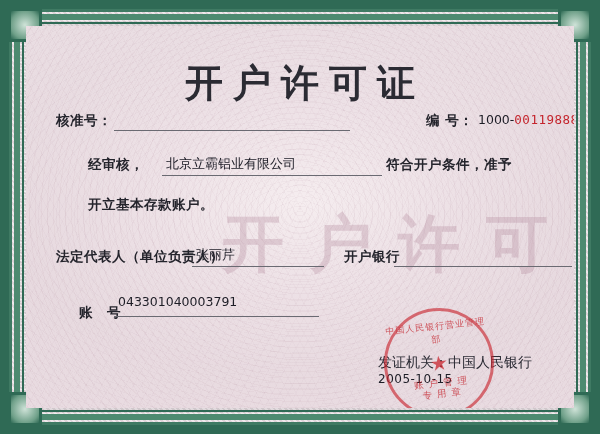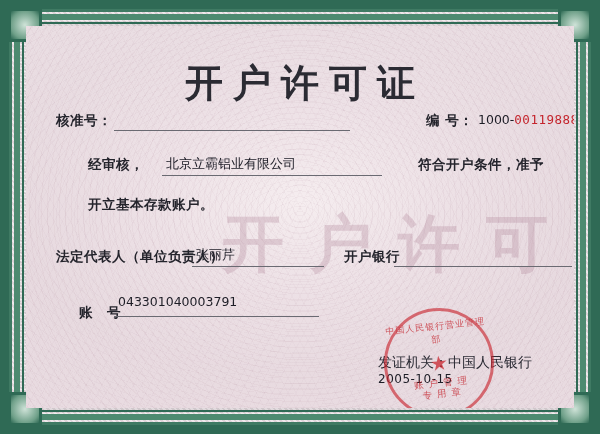--- a/index.html
+++ b/index.html
@@ -172,21 +172,21 @@
   #approval-label { left: 30px; top: 86px; }
   #approval-value { left: 92px;  top: 86px; }
   #approval-rule  { left: 88px;  top: 104px; width: 236px; }
   #serial-label   { left: 400px; top: 86px; }
   #serial-value   { left: 452px; top: 86px; }
 
   
   #body-pre   { left: 62px;  top: 130px; }
   #company    { left: 140px; top: 129px; }
   #company-rule { left: 136px; top: 149px; width: 220px; }
-  #body-post  { left: 392px; top: 130px; }
+  #body-post  { left: 360px; top: 130px; }
 
   
   #body-line2 { left: 62px;  top: 170px; }
 
   
   #rep-label  { left: 30px;  top: 222px; }
   #rep-value  { left: 170px; top: 220px; }
   #rep-rule   { left: 166px; top: 240px; width: 132px; }
   #bank-label { left: 318px; top: 222px; }
   #bank-value { left: 372px; top: 221px; }

